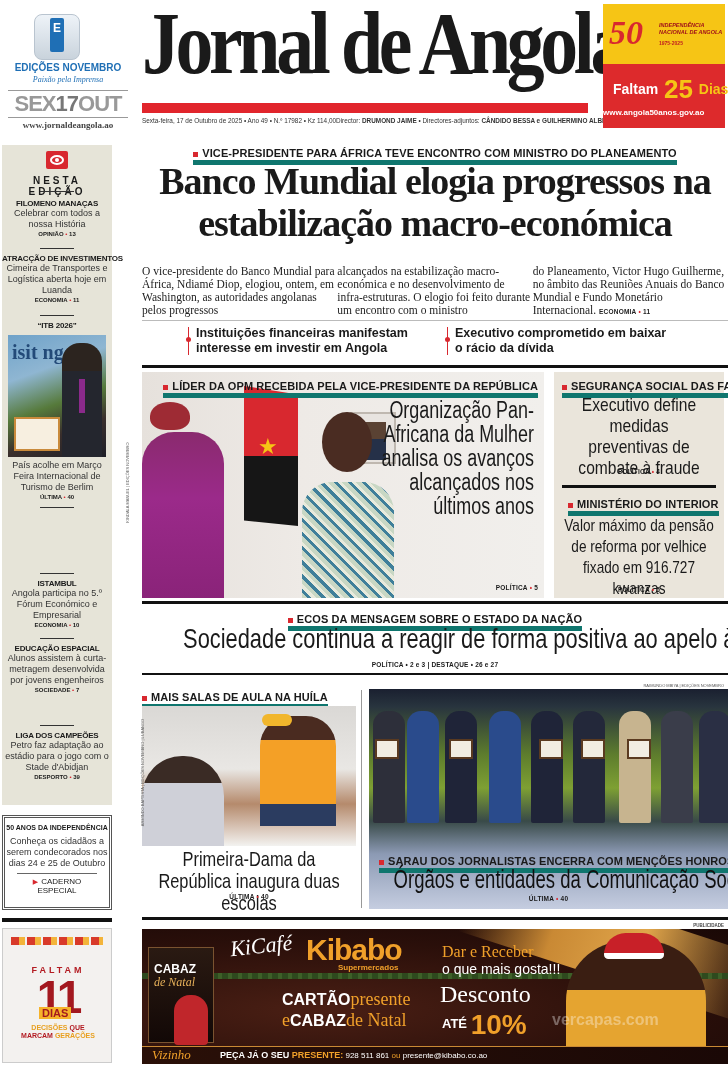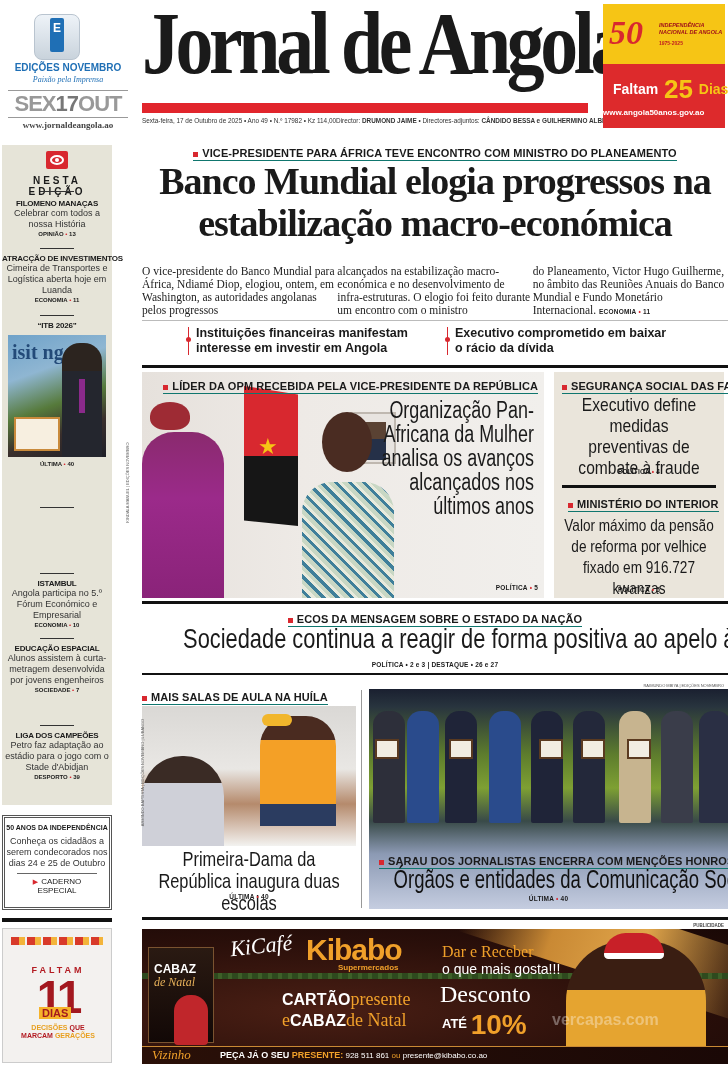--- a/index.html
+++ b/index.html
@@ -1,20 +1,20 @@
 <!DOCTYPE html>
 <html><head>
 <meta charset="utf-8">
 <style>
 *{box-sizing:border-box;margin:0;padding:0}
 body{width:728px;height:1065px;background:#fff;position:relative;overflow:hidden;font-family:"Liberation Sans",sans-serif;color:#1a1a1a}
 .abs{position:absolute}
 .cond{font-family:"Liberation Sans Narrow","Liberation Sans",sans-serif;font-stretch:condensed}
 .sq{display:inline-block;width:5px;height:5px;background:#d8282f;margin-right:4px;vertical-align:middle}
-.kicker{font-weight:700;font-size:11px;letter-spacing:.1px;border-bottom:1px solid #0f766e;padding-bottom:1px;display:inline-block;white-space:nowrap}
+.kicker{font-weight:700;font-size:11px;letter-spacing:.1px;border-bottom:5px solid #0f766e;padding-bottom:1px;display:inline-block;white-space:nowrap}
 .ref{font-size:6.5px;font-weight:700;letter-spacing:.2px}
 .ref .dot{color:#d8282f;margin:0 2px}
 .hr{position:absolute;background:#111}
 
 
 #logo-box{left:34px;top:14px;width:46px;height:46px;border-radius:8px;background:linear-gradient(#eef3f8,#c9d3dc);border:1px solid #b9c4cf}
 #logo-bar{left:50px;top:18px;width:14px;height:34px;background:#1f6fb5;border-radius:2px;color:#fff;font-weight:700;font-size:12px;text-align:center;line-height:20px}
 #edicoes{left:4px;top:62px;width:128px;text-align:center;font-size:10px;font-weight:700;color:#1f6fb5}
 #slogan{left:4px;top:75px;width:128px;text-align:center;font-size:8px;font-style:italic;color:#1f6fb5;font-family:"Liberation Serif",serif}
 #date-big{left:8px;top:90px;width:120px;text-align:center;font-size:22px;font-weight:700;color:#999;letter-spacing:-1px;border-top:1px solid #999;border-bottom:1px solid #999;line-height:26px}
@@ -215,20 +215,21 @@
   <div class="sb-item" style="top:176px">
     <div class="sb-head cond">“ITB 2026”</div>
   </div>
   <div class="abs" id="itb-photo">
     <div class="abs" id="itb-visit">isit ngola</div>
     <div class="abs" id="itb-man"></div>
     <div class="abs" id="itb-tie"></div>
     <div class="abs" id="itb-cert"></div>
   </div>
   <div class="sb-item" style="top:315px">
+    <div class="sb-body">País acolhe em Março Feira Internacional de Turismo de Berlim</div>
     <div class="sb-ref cond"><span>ÚLTIMA</span> <span class="dot">•</span> <span>40</span></div>
   </div>
   <div class="sb-sep" style="top:362px"></div>
 
   <div class="sb-sep" style="top:428px"></div>
 
   <div class="sb-item" style="top:434px">
     <div class="sb-head cond">ISTAMBUL</div>
     <div class="sb-body">Angola participa no 5.º Fórum Económico e Empresarial</div>
     <div class="sb-ref cond"><span>ECONOMIA</span> <span class="dot">•</span> <span>10</span></div>

